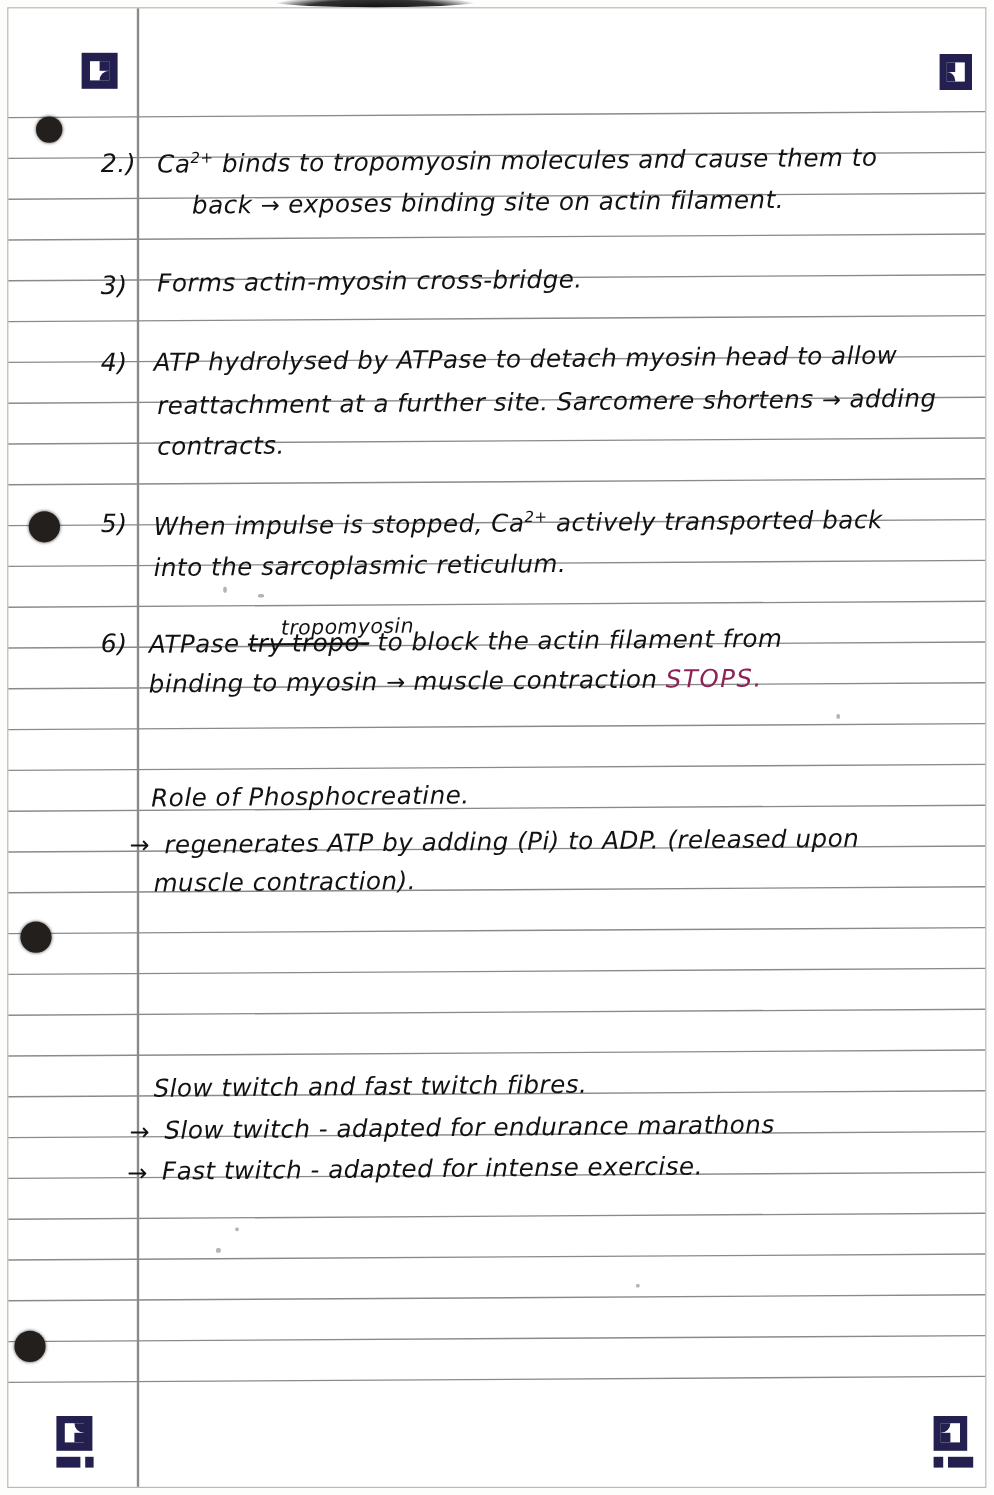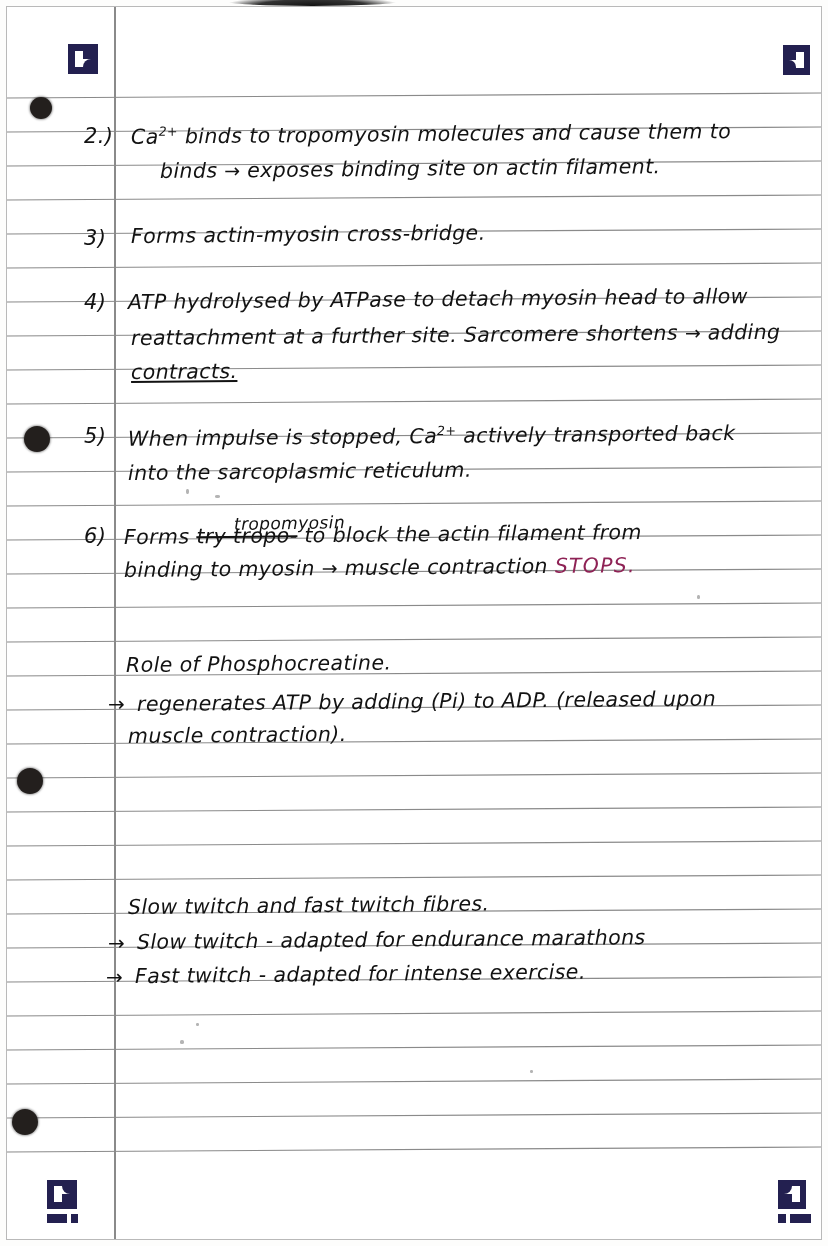--- a/index.html
+++ b/index.html
@@ -244,61 +244,61 @@
     <div class="bar" style="left:12px;top:34px;width:21px;"></div>
   </div>
 
   <div class="hw num" style="left:84px;top:124px;">
     <span>2.)</span>
   </div>
   <div class="hw hw-line" style="left:131px;top:126px;">
     <span>Ca</span><span class="sup">2+</span><span> binds to tropomyosin molecules and cause them to</span>
   </div>
   <div class="hw hw-line" style="left:160px;top:161px;">
-    <span>binds </span><span class="arrow">→</span><span> exposes binding site on actin filament.</span>
+    <span>back </span><span class="arrow">→</span><span> exposes binding site on actin filament.</span>
   </div>
 
   <div class="hw num" style="left:84px;top:226px;">
     <span>3)</span>
   </div>
   <div class="hw hw-line" style="left:131px;top:226px;">
     <span>Forms actin-myosin cross-bridge.</span>
   </div>
 
   <div class="hw num" style="left:84px;top:290px;">
     <span>4)</span>
   </div>
   <div class="hw hw-line" style="left:128px;top:292px;">
     <span>ATP hydrolysed by ATPase to detach myosin head to allow</span>
   </div>
   <div class="hw hw-line" style="left:131px;top:328px;">
     <span>reattachment at a further site. Sarcomere shortens </span><span class="arrow">→</span><span> adding</span>
   </div>
-  <div class="hw hw-line" style="left:131px;top:362px;text-decoration:underline;">
+  <div class="hw hw-line" style="left:131px;top:362px;">
     <span>contracts.</span>
   </div>
 
   <div class="hw num" style="left:84px;top:424px;">
     <span>5)</span>
   </div>
   <div class="hw hw-line" style="left:128px;top:428px;">
     <span>When impulse is stopped, Ca</span><span class="sup">2+</span><span> actively transported back</span>
   </div>
   <div class="hw hw-line" style="left:128px;top:463px;">
     <span>into the sarcoplasmic reticulum.</span>
   </div>
 
   <div class="hw num" style="left:84px;top:524px;">
     <span>6)</span>
   </div>
   <div class="hw insert" style="left:234px;top:513px;transform:rotate(-1deg);">
     <span>tropomyosin</span>
   </div>
   <div class="hw hw-line" style="left:124px;top:527px;">
-    <span>Forms </span><span class="strike">try tropo-</span><span>  to block the actin filament from</span>
+    <span>ATPase </span><span class="strike">try tropo-</span><span>  to block the actin filament from</span>
   </div>
   <div class="hw hw-line" style="left:124px;top:560px;">
     <span>binding to myosin </span><span class="arrow">→</span><span> muscle contraction </span><span class="stops">STOPS.</span>
   </div>
 
   <div class="hw hw-line heading" style="left:126px;top:655px;">
     <span>Role of Phosphocreatine.</span>
   </div>
   <div class="hw arrow" style="left:108px;top:692px;font-size:20px;">
     <span>→</span>

